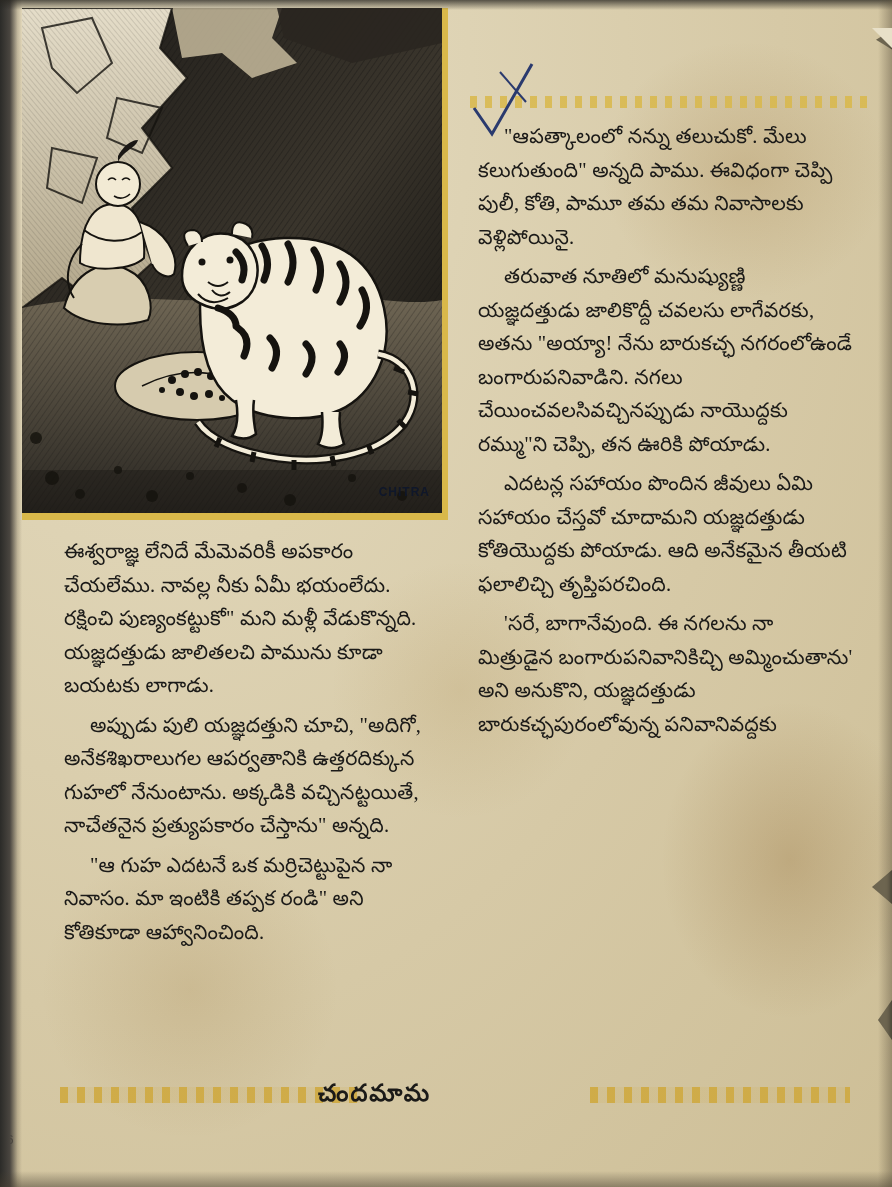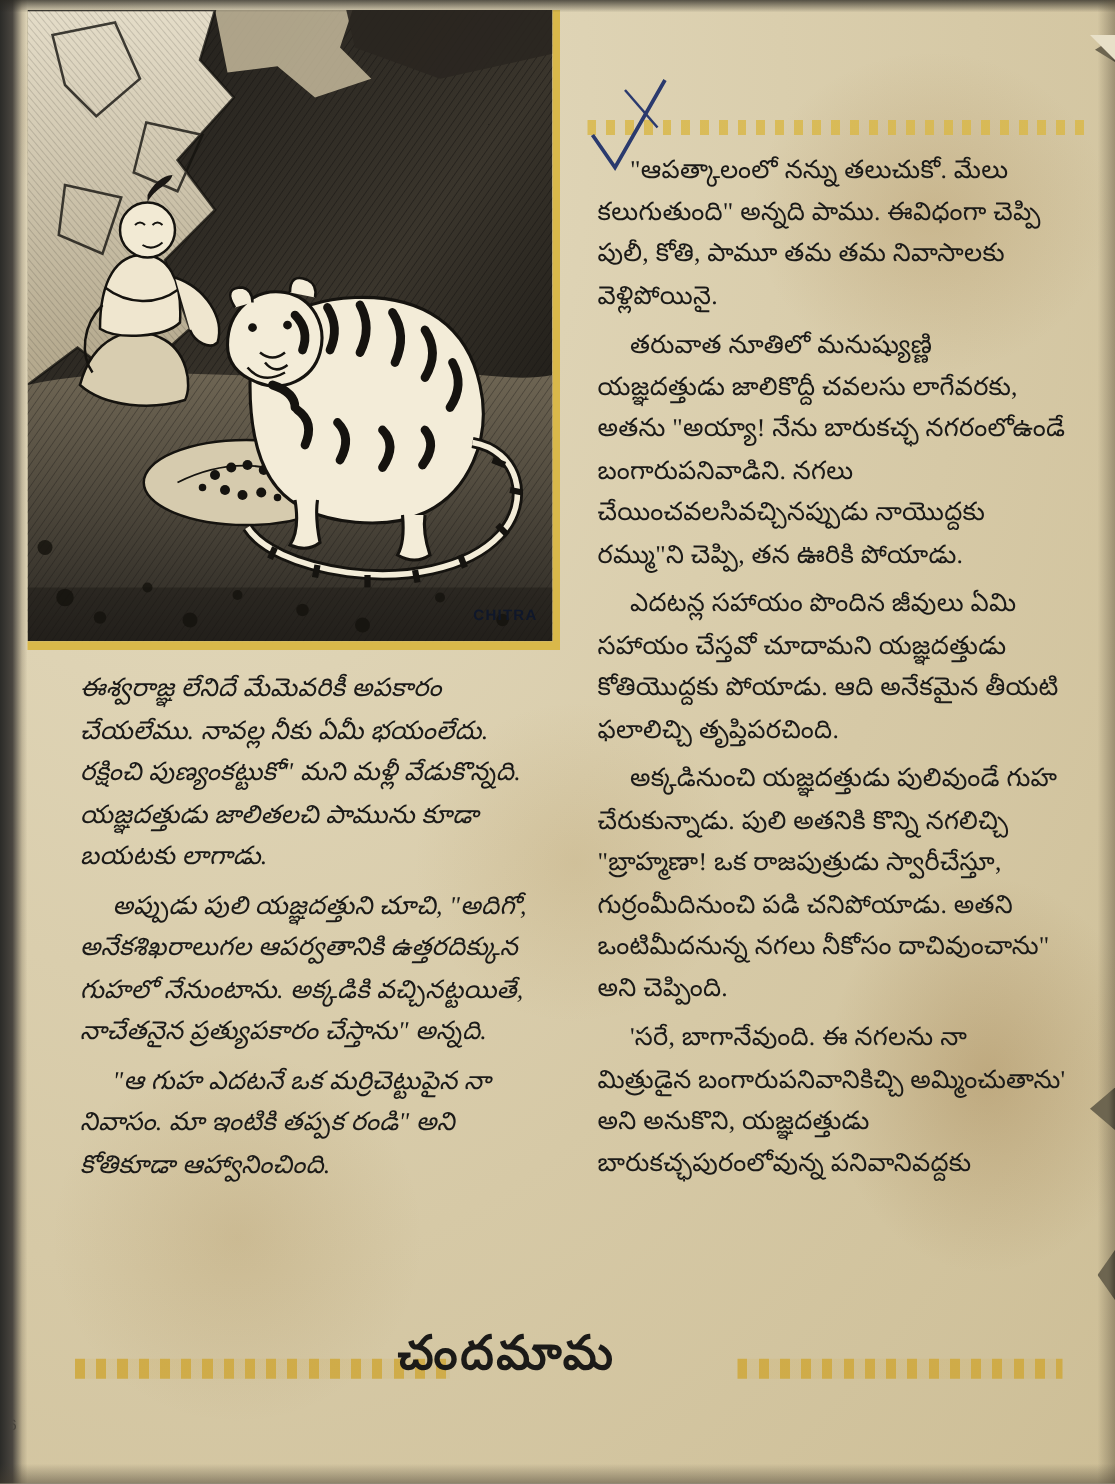--- a/index.html
+++ b/index.html
@@ -74,21 +74,21 @@
   }
 
   
   .col {
     position: absolute;
     color: #1b1a18;
     font-size: 20.5px;
     line-height: 33.5px;
     letter-spacing: 0.2px;
   }
-  .col-left  { left: 64px;  top: 535px; width: 370px; font-style: italic; }
+  .col-left  { left: 64px;  top: 535px; width: 370px; }
   .col-right { left: 478px; top: 120px; width: 375px; }
   .col p { margin: 0 0 6px 0; text-align: left; }
   .col p.ind { text-indent: 26px; }
 
   
   .orn {
     position: absolute; left: 470px; top: 96px; width: 400px; height: 12px;
     background:
       repeating-linear-gradient(90deg, #d9b84a 0 7px, rgba(217,184,74,0) 7px 15px);
     opacity: .85;
@@ -103,21 +103,21 @@
   }
   .band-left, .band-right {
     position: absolute; top: 4px; height: 16px;
     background: repeating-linear-gradient(90deg, #cfa93f 0 8px, rgba(207,169,63,0.15) 8px 17px);
     opacity: .9;
   }
   .band-left  { left: 0;   width: 300px; }
   .band-right { right: 0;  width: 260px; }
   .masthead {
     position: absolute; left: 318px; bottom: 74px;
-    font-size: 38px; color: #1b1a18; letter-spacing: 2px; font-weight: bold;
+    font-size: 24px; color: #1b1a18; letter-spacing: 2px; font-weight: bold;
   }
   .pageno {
     position: absolute; left: 0; right: 0; bottom: 40px;
     font-family: "Liberation Sans", sans-serif;
     font-size: 12px; color: #1b1a18;
   }
   .fold {
     position: absolute; right: 0; top: 28px;
     width: 0; height: 0;
     border-top: 20px solid #e8e0c8;
@@ -281,21 +281,20 @@
   <div class="orn"></div>
   <svg class="check" viewBox="0 0 70 80">
     <path d="M4,46 L22,72 L62,2" fill="none" stroke="#2a3a6e" stroke-width="3"></path>
     <path d="M30,10 L56,40" fill="none" stroke="#2a3a6e" stroke-width="2"></path>
   </svg>
 
   <div class="col col-right">
     <p class="ind">"ఆపత్కాలంలో నన్ను తలుచుకో. మేలు కలుగుతుంది" అన్నది పాము. ఈవిధంగా చెప్పి పులీ, కోతి, పామూ తమ తమ నివాసాలకు వెళ్లిపోయినై.</p>
     <p class="ind">తరువాత నూతిలో మనుష్యుణ్ణి యజ్ఞదత్తుడు జాలికొద్దీ చవలసు లాగేవరకు, అతను "అయ్యా! నేను బారుకచ్ఛ నగరంలోఉండే బంగారుపనివాడిని. నగలు చేయించవలసివచ్చినప్పుడు నాయొద్దకు రమ్ము"ని చెప్పి, తన ఊరికి పోయాడు.</p>
     <p class="ind">ఎదటన్ల సహాయం పొందిన జీవులు ఏమి సహాయం చేస్తవో చూదామని యజ్ఞదత్తుడు కోతియొద్దకు పోయాడు. ఆది అనేకమైన తీయటి ఫలాలిచ్చి తృప్తిపరచింది.</p>
-    <p class="ind">అక్కడినుంచి యజ్ఞదత్తుడు పులివుండే గుహ చేరుకున్నాడు. పులి అతనికి కొన్ని నగలిచ్చి "బ్రాహ్మణా! ఒక రాజపుత్రుడు స్వారీచేస్తూ, గుర్రంమీదినుంచి పడి చనిపోయాడు. అతని ఒంటిమీదనున్న నగలు నీకోసం దాచివుంచాను" అని చెప్పింది.</p>
     <p class="ind">'సరే, బాగానేవుంది. ఈ నగలను నా మిత్రుడైన బంగారుపనివానికిచ్చి అమ్మించుతాను' అని అనుకొని, యజ్ఞదత్తుడు బారుకచ్ఛపురంలోవున్న పనివానివద్దకు</p>
   </div>
 
   <div class="col col-left">
     <p>ఈశ్వరాజ్ఞ లేనిదే మేమెవరికీ అపకారం చేయలేము. నావల్ల నీకు ఏమీ భయంలేదు. రక్షించి పుణ్యంకట్టుకో" మని మళ్లీ వేడుకొన్నది. యజ్ఞదత్తుడు జాలితలచి పామును కూడా బయటకు లాగాడు.</p>
     <p class="ind">అప్పుడు పులి యజ్ఞదత్తుని చూచి, "అదిగో, అనేకశిఖరాలుగల ఆపర్వతానికి ఉత్తరదిక్కున గుహలో నేనుంటాను. అక్కడికి వచ్చినట్టయితే, నాచేతనైన ప్రత్యుపకారం చేస్తాను" అన్నది.</p>
     <p class="ind">"ఆ గుహ ఎదటనే ఒక మర్రిచెట్టుపైన నా నివాసం. మా ఇంటికి తప్పక రండి" అని కోతికూడా ఆహ్వానించింది.</p>
   </div>
 
   <div class="footer-band">

